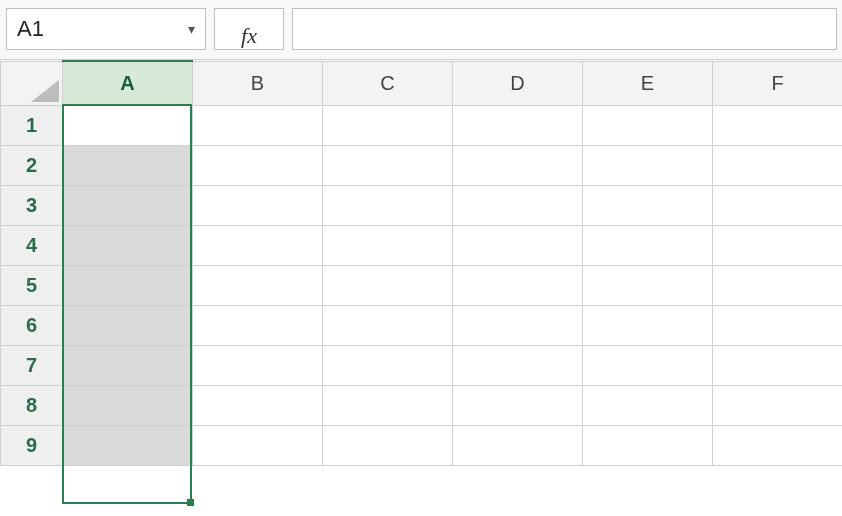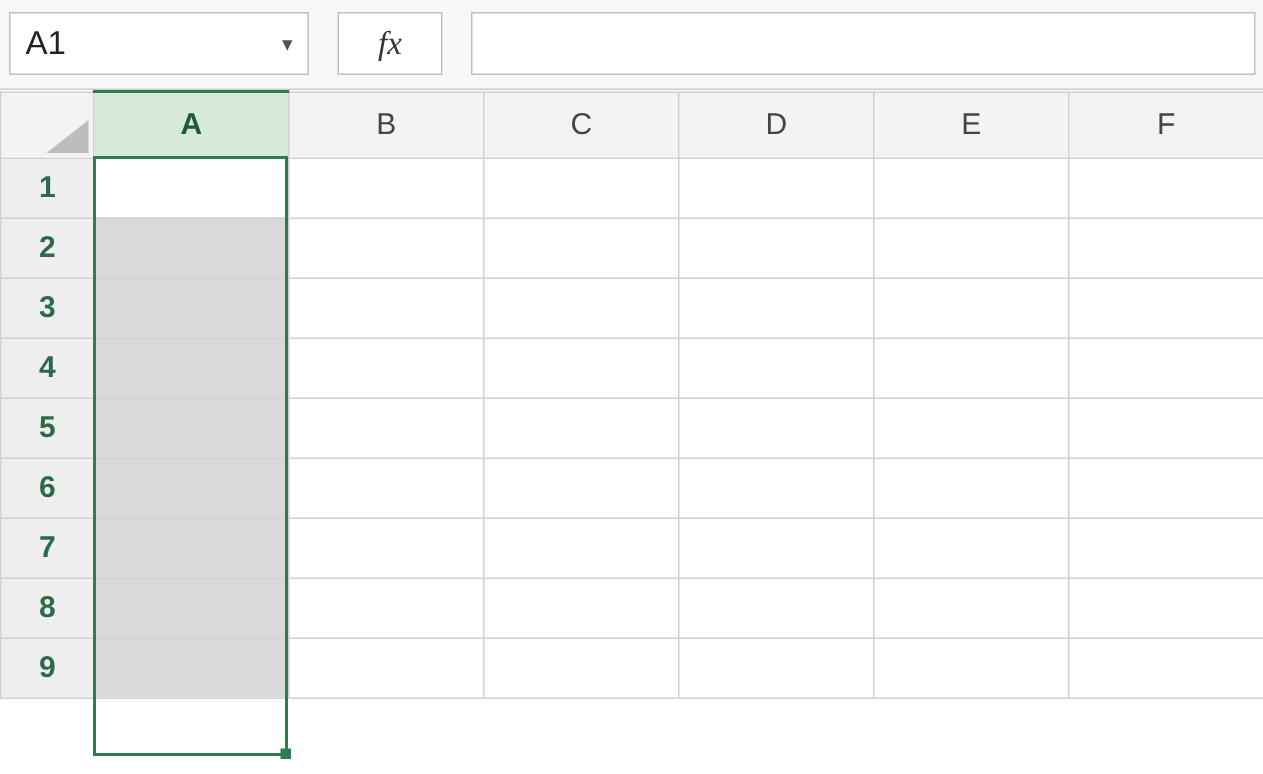--- a/index.html
+++ b/index.html
@@ -10,21 +10,21 @@
     height: 516px;
     overflow: hidden;
     color: #333;
   }
   .toolbar-bg {
     background: #f8f8f8;
     border-bottom: 1px solid #ccc;
     padding: 4px 5px 6px 6px;
     display: flex;
     align-items: center;
-    gap: 19px;
+    gap: 8px;
     height: 60px;
   }
   .name-box {
     position: relative;
     width: 200px;
     height: 42px;
     background: #fff;
     border: 1px solid #bfbfbf;
     display: flex;
     align-items: center;
@@ -44,21 +44,21 @@
     color: #555;
     margin-left: auto;
     cursor: pointer;
   }
   .fx-box {
     width: 70px;
     height: 42px;
     background: #fff;
     border: 1px solid #bfbfbf;
     display: flex;
-    align-items: center;
+    align-items: flex-end;
     justify-content: center;
     font-style: italic;
     font-family: "Times New Roman", serif;
     font-size: 22px;
     color: #333;
   }
   .formula-input {
     flex: 1;
     height: 42px;
     background: #fff;

